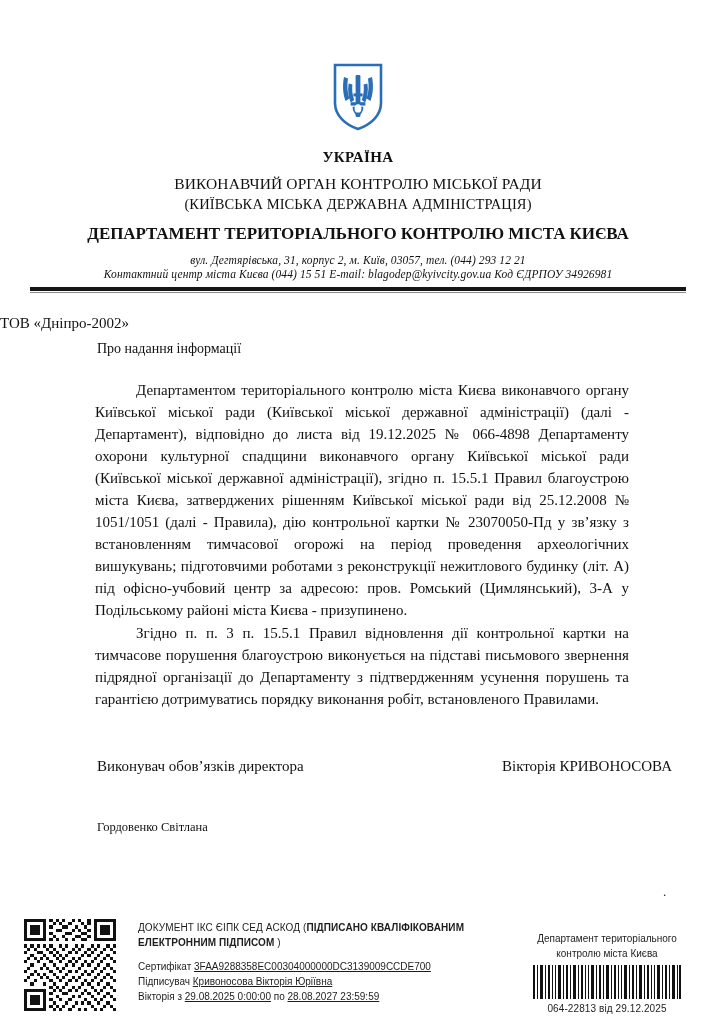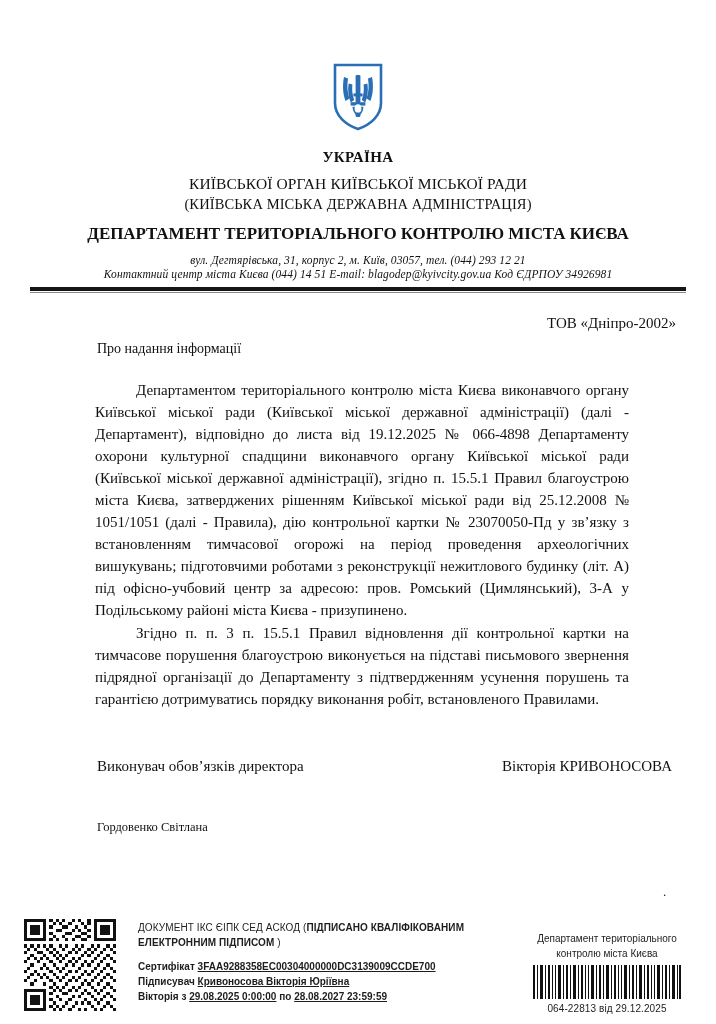--- a/index.html
+++ b/index.html
@@ -76,24 +76,22 @@
   .rule {
     margin: 7px 30px 0 30px;
     border-top: 4px solid #151515;
     border-bottom: 1px solid #8a8a8a;
     height: 1px;
     background: #ffffff;
   }
 
   
   .addressee {
-    text-align: right;
     font-size: 15px;
     margin: 22px 40px 0 0;
-    padding-left: 46px;
   }
   .subject {
     font-size: 14px;
     margin: 9px 0 0 97px;
   }
 
   
   .body-text {
     margin: 22px 87px 0 95px;
     font-size: 15px;
@@ -152,21 +150,21 @@
     top: 12px;
     width: 370px;
     font-family: "Liberation Sans", sans-serif;
     font-size: 10px;
     color: #1d1d1d;
     line-height: 1.5;
   }
   .sig-line1 { letter-spacing: 0.1px; }
   .sig-line1 b { font-weight: bold; }
   .sig-line2 { font-weight: bold; letter-spacing: 0.1px; }
-  .sig-meta { margin-top: 9px; font-weight: bold; }
+  .sig-meta { margin-top: 9px; }
   .sig-meta div { white-space: nowrap; }
   .u { text-decoration: underline; }
 
   .barcode-block {
     position: absolute;
     left: 512px;
     top: 24px;
     width: 190px;
     text-align: center;
     font-family: "Liberation Sans", sans-serif;
@@ -201,25 +199,25 @@
           <path d="M20.6 43.8 C20.6 48.4 23 51.6 26 53.2 C29 51.6 31.4 48.4 31.4 43.8 Z"></path>
           <ellipse cx="26" cy="45.4" rx="3.4" ry="4.2" fill="#ffffff"></ellipse>
           <path d="M21.4 30.4 H30.6 V33.4 H21.4 Z"></path>
         </g>
       </svg>
     </span>
   </div>
 
   <div class="hdr">
     <div class="hdr-country">УКРАЇНА</div>
-    <div class="hdr-org1">КИЇВСЬКОЇ ОРГАН КИЇВСЬКОЇ МІСЬКОЇ РАДИ</div>
+    <div class="hdr-org1">ВИКОНАВЧИЙ ОРГАН КОНТРОЛЮ МІСЬКОЇ РАДИ</div>
     <div class="hdr-org2">(КИЇВСЬКА МІСЬКА ДЕРЖАВНА АДМІНІСТРАЦІЯ)</div>
     <div class="hdr-dept">ДЕПАРТАМЕНТ ТЕРИТОРІАЛЬНОГО КОНТРОЛЮ МІСТА КИЄВА</div>
     <div class="hdr-addr">вул. Дегтярівська, 31, корпус 2, м. Київ, 03057,  тел. (044) 293 12 21</div>
-    <div class="hdr-addr2">Контактний центр міста Києва (044) 14 51  E-mail: blagodep@kyivcity.gov.ua  Код ЄДРПОУ 34926981</div>
+    <div class="hdr-addr2">Контактний центр міста Києва (044) 15 51  E-mail: blagodep@kyivcity.gov.ua  Код ЄДРПОУ 34926981</div>
   </div>
   <div class="rule"></div>
 
   <div class="addressee">ТОВ «Дніпро-2002»</div>
   <div class="subject">Про надання інформації</div>
 
   <div class="body-text">
     <p>Департаментом територіального контролю міста Києва виконавчого органу Київської міської ради (Київської міської державної адміністрації) (далі - Департамент), відповідно до листа від 19.12.2025 № 066-4898 Департаменту охорони культурної спадщини виконавчого органу Київської міської ради (Київської міської державної адміністрації), згідно п. 15.5.1 Правил благоустрою міста Києва, затверджених рішенням Київської міської ради від 25.12.2008 № 1051/1051 (далі - Правила), дію контрольної картки № 23070050-Пд у зв’язку з встановленням тимчасової огорожі на період проведення археологічних вишукувань; підготовчими роботами з реконструкції нежитлового будинку (літ. А) під офісно-учбовий центр за адресою: пров. Ромський (Цимлянський), 3-А у Подільському районі міста Києва - призупинено.</p>
     <p>Згідно п. п. 3 п. 15.5.1 Правил відновлення дії контрольної картки на тимчасове порушення благоустрою виконується на підставі письмового звернення підрядної організації до Департаменту з підтвердженням усунення порушень та гарантією дотримуватись порядку виконання робіт, встановленого Правилами.</p>
   </div>

